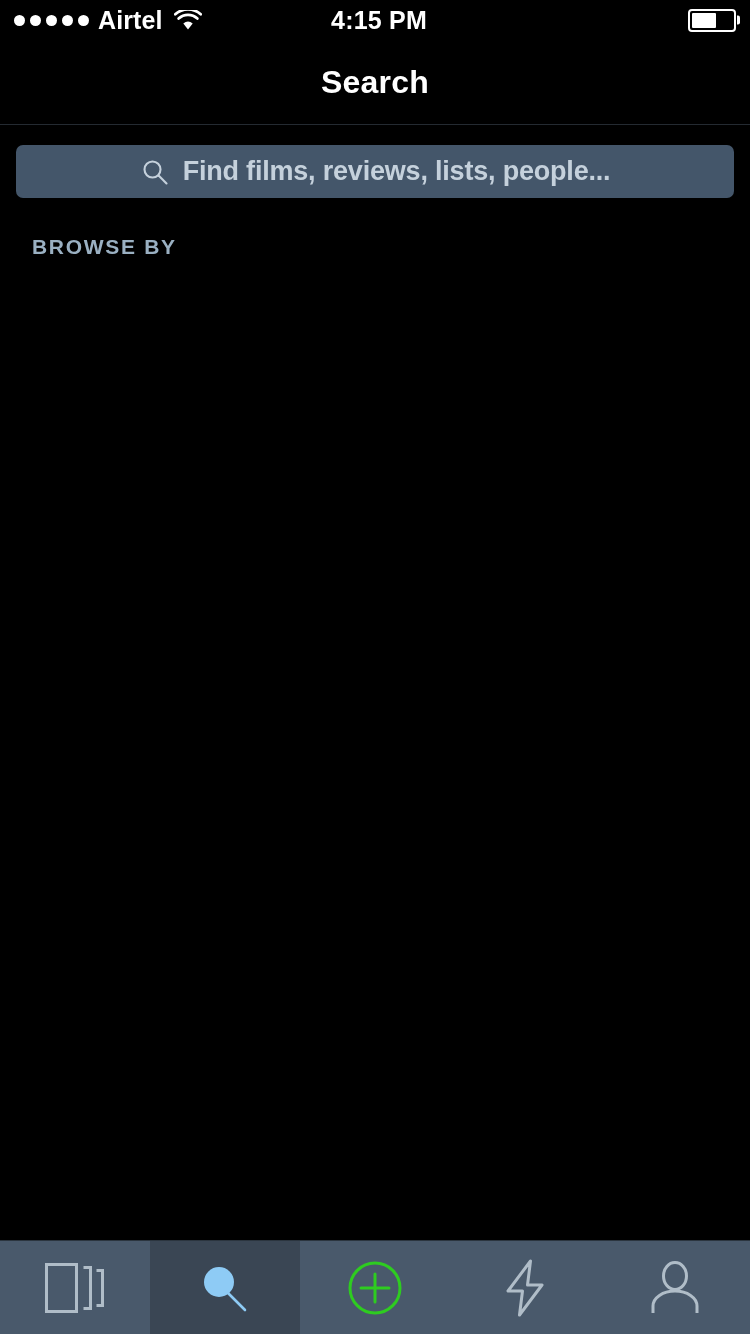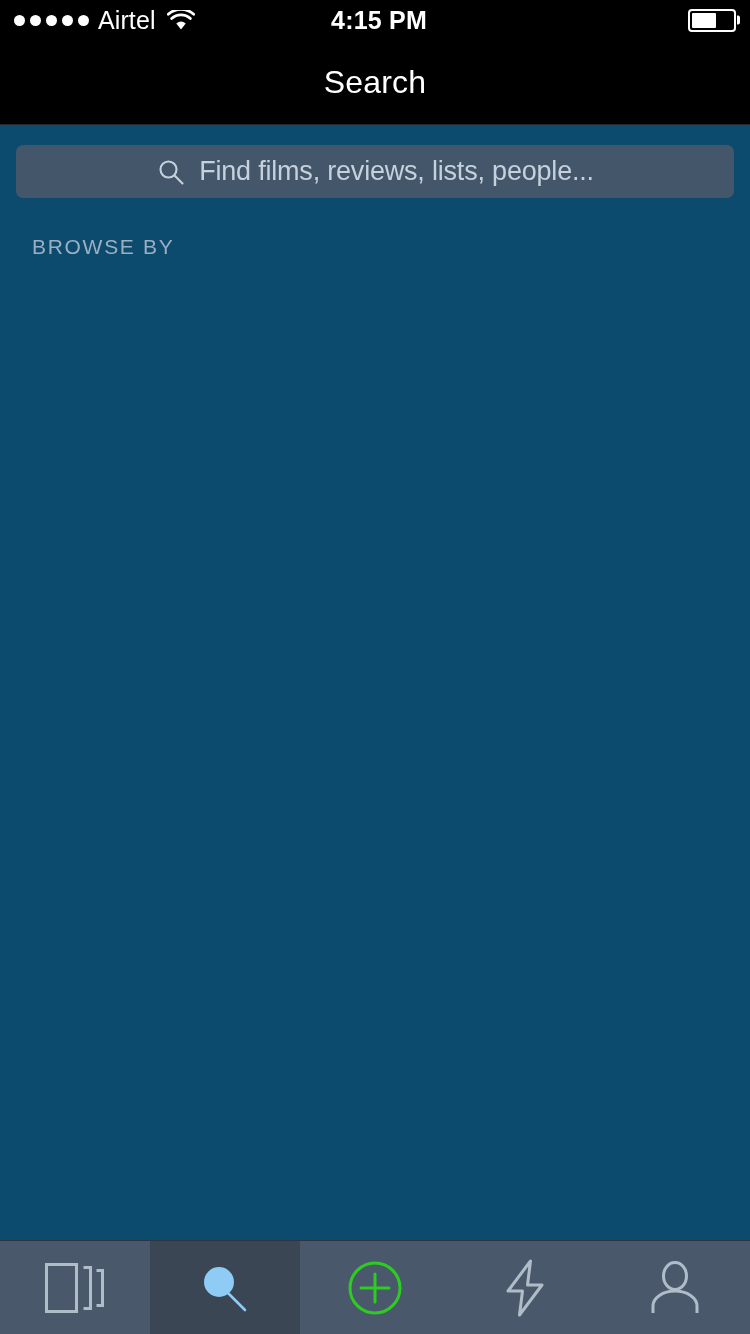--- a/index.html
+++ b/index.html
@@ -55,20 +55,21 @@
     height: 11px;
     border-radius: 50%;
     background: #ffffff;
   }
 
   .carrier-name {
     font-size: 25px;
     color: #ffffff;
     letter-spacing: 0.1px;
     line-height: 1;
+    font-weight: bold;
   }
 
   .wifi-icon { display: block; margin-left: 2px; }
 
   .status-time {
     position: absolute;
     left: 8px; right: 0;
     text-align: center;
     font-size: 25px;
     font-weight: bold;
@@ -115,31 +116,32 @@
     background: #000000;
     display: flex;
     align-items: center;
     justify-content: center;
     flex: 0 0 auto;
     border-bottom: 1px solid #242a31;
   }
 
   .nav-title {
     font-size: 32px;
-    font-weight: normal;
+    font-weight: bold;
     color: #ffffff;
     letter-spacing: 0.2px;
   }
 
   
   .content {
     flex: 1 1 auto;
-    background: #0c4a6e;
+    background: #000000;
     overflow: hidden;
     position: relative;
+    font-weight: bold;
   }
 
   
   .search-wrap {
     padding: 20px 16px 0 16px;
   }
 
   .search-field {
     height: 53px;
     background: #44566a;

